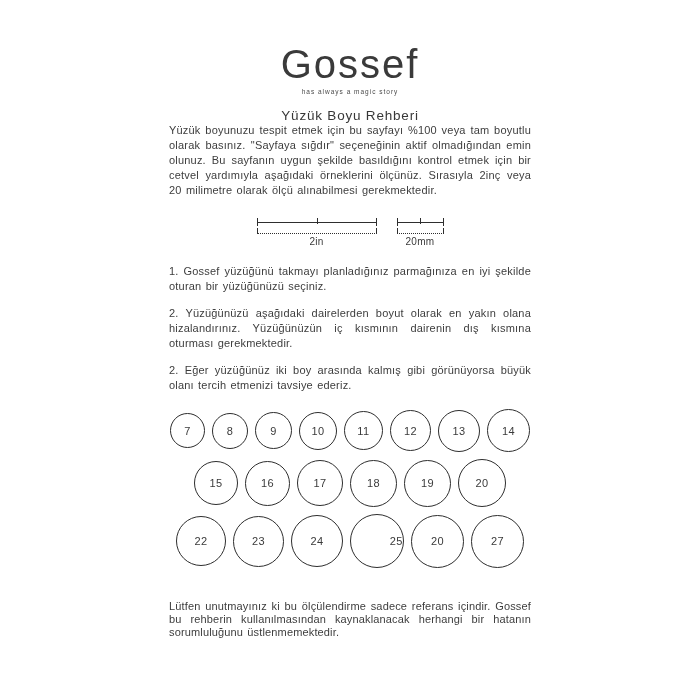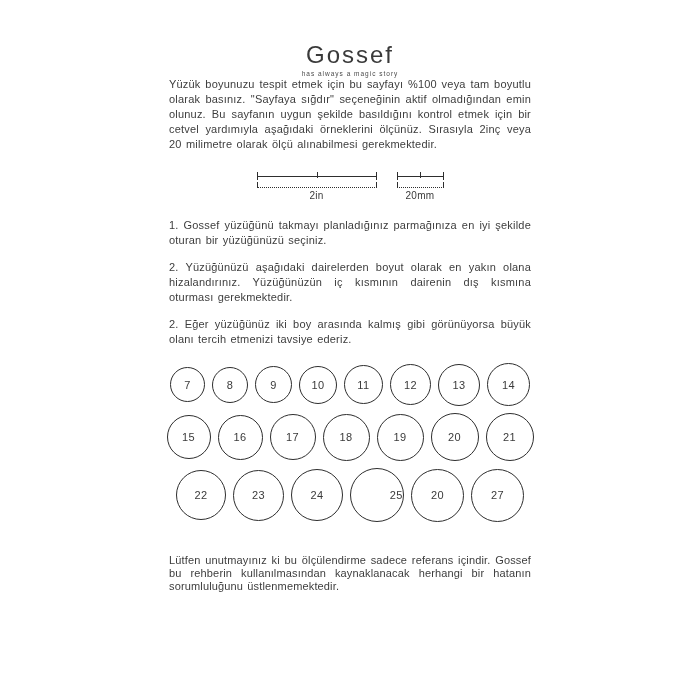--- a/index.html
+++ b/index.html
@@ -10,21 +10,21 @@
     font-family:"Liberation Sans", sans-serif;
     overflow:hidden;
   }
   .page {
     width:700px; height:700px;
     padding:42px 169px 0 169px;
   }
   
   .brand { text-align:center; }
   .brand-name {
-    font-size:24px;
+    font-size:40px;
     font-weight:300;
     letter-spacing:2px;
     color:#3a3a3a;
     line-height:1.1;
   }
   .brand-tagline {
     font-size:6.5px;
     letter-spacing:1px;
     color:#4a4a4a;
     margin-top:2px;
@@ -125,20 +125,21 @@
 </head>
 <body>
 
 <div class="page">
 
   <header class="brand">
     <div class="brand-name">Gossef</div>
     <div class="brand-tagline">has always a magic story</div>
   </header>
 
+  <h1 class="doc-title">Yüzük Boyu Rehberi</h1>
 
   <p class="intro">Yüzük boyunuzu tespit etmek için bu sayfayı %100 veya tam boyutlu olarak basınız. "Sayfaya sığdır" seçeneğinin aktif olmadığından emin olunuz. Bu sayfanın uygun şekilde basıldığını kontrol etmek için bir cetvel yardımıyla aşağıdaki örneklerini ölçünüz. Sırasıyla 2inç veya 20 milimetre olarak ölçü alınabilmesi gerekmektedir.</p>
 
   <div class="rulers">
     <div class="ruler ruler-2in">
       <div class="r-solid">
         <div class="r-mid"></div>
       </div>
       <div class="r-dotted"></div>
       <div class="r-label">2in</div>
@@ -197,23 +198,20 @@
         </div>
         <div class="ring-circle" style="width: 47px; height: 47px;">
           <span>18</span>
         </div>
         <div class="ring-circle" style="width: 47px; height: 47px;">
           <span>19</span>
         </div>
         <div class="ring-circle" style="width: 48px; height: 48px;">
           <span>20</span>
         </div>
-        <div class="ring-circle" style="width: 48px; height: 48px;">
-          <span>21</span>
-        </div>
       </div>
       <div class="ring-row">
         <div class="ring-circle" style="width: 50px; height: 50px;">
           <span>22</span>
         </div>
         <div class="ring-circle" style="width: 51px; height: 51px;">
           <span>23</span>
         </div>
         <div class="ring-circle" style="width: 52px; height: 52px;">
           <span>24</span>

